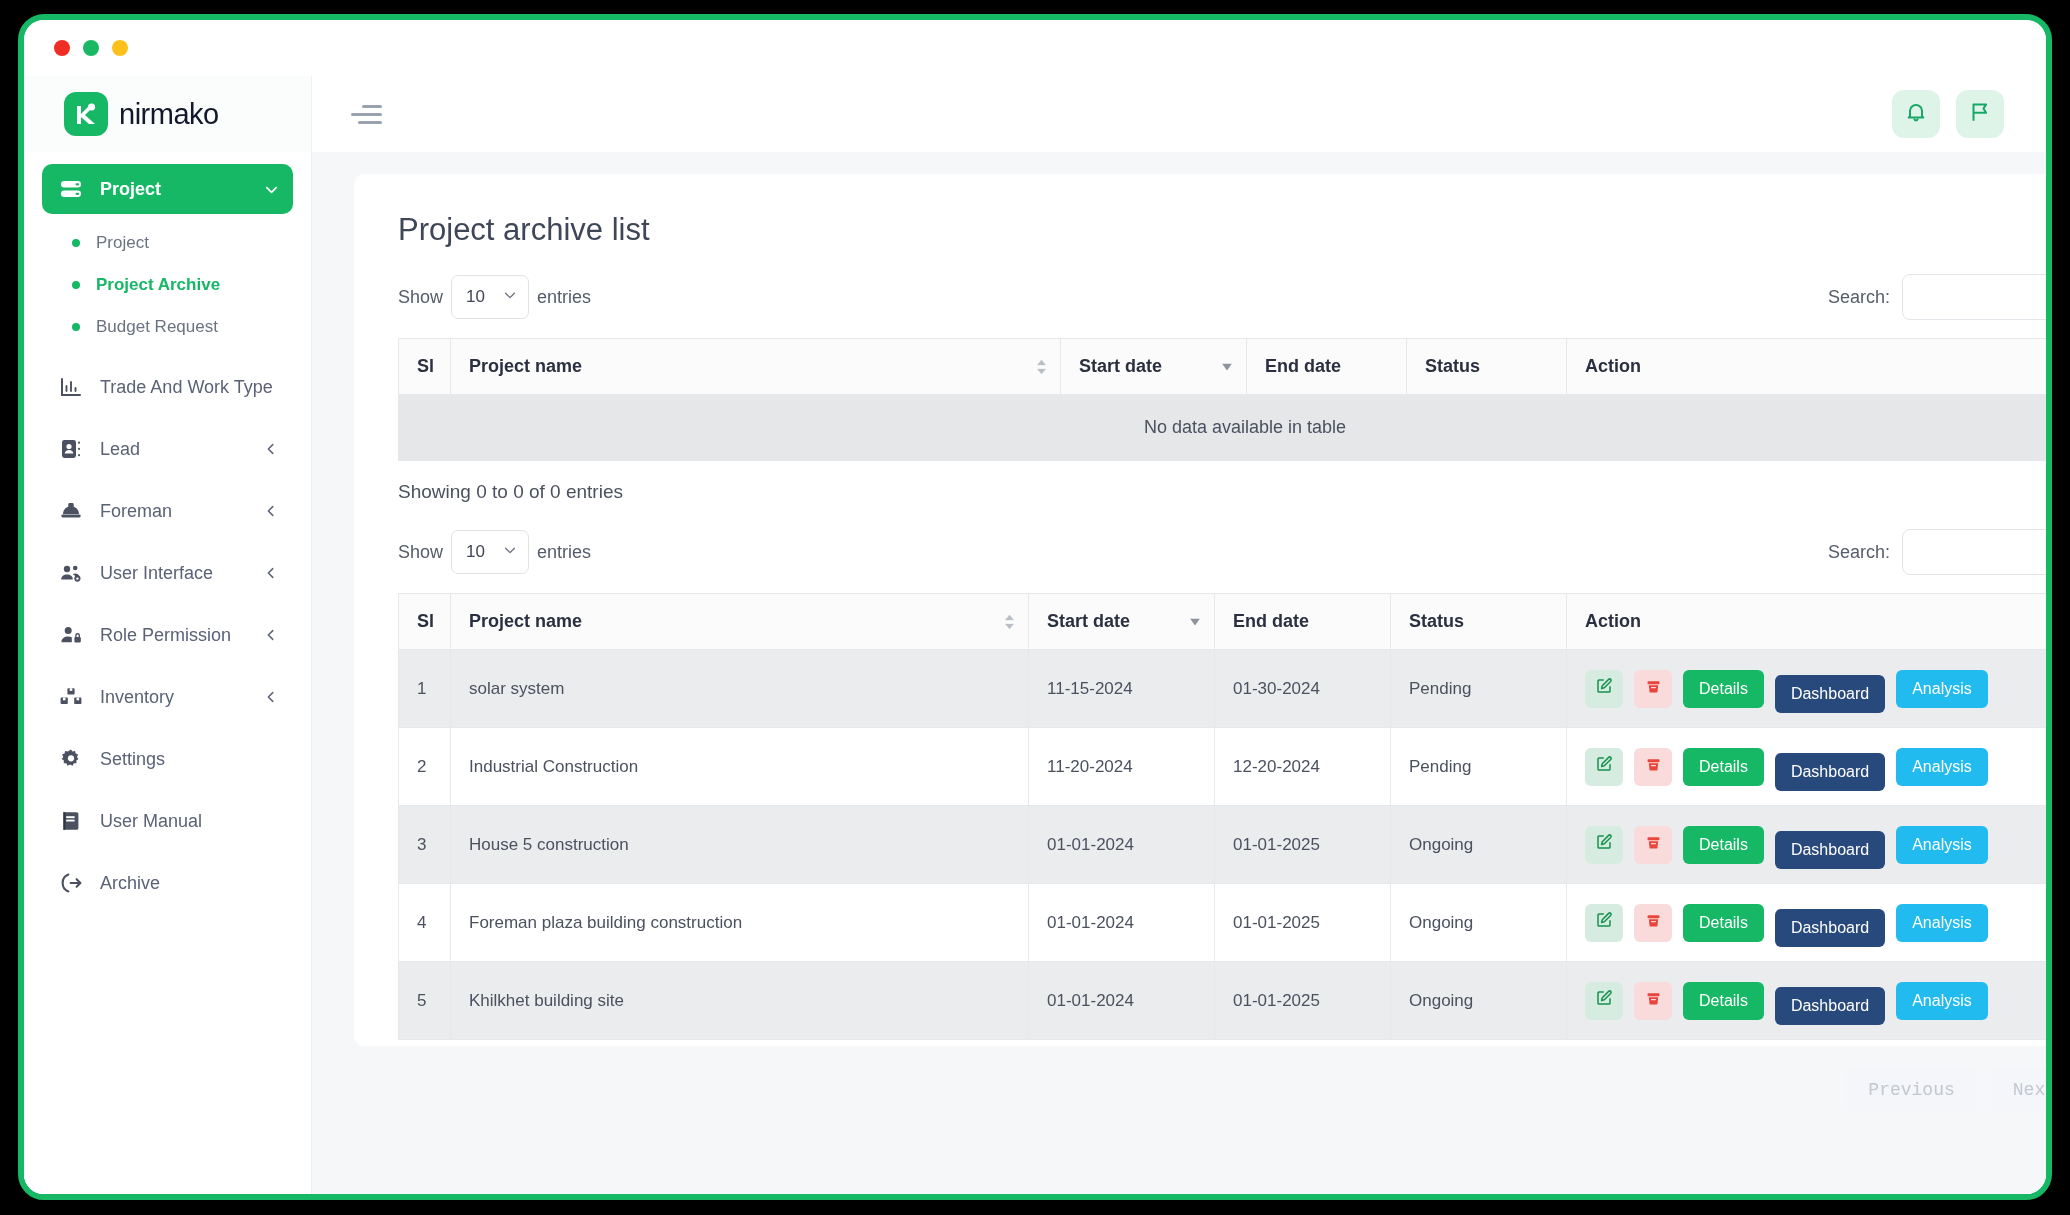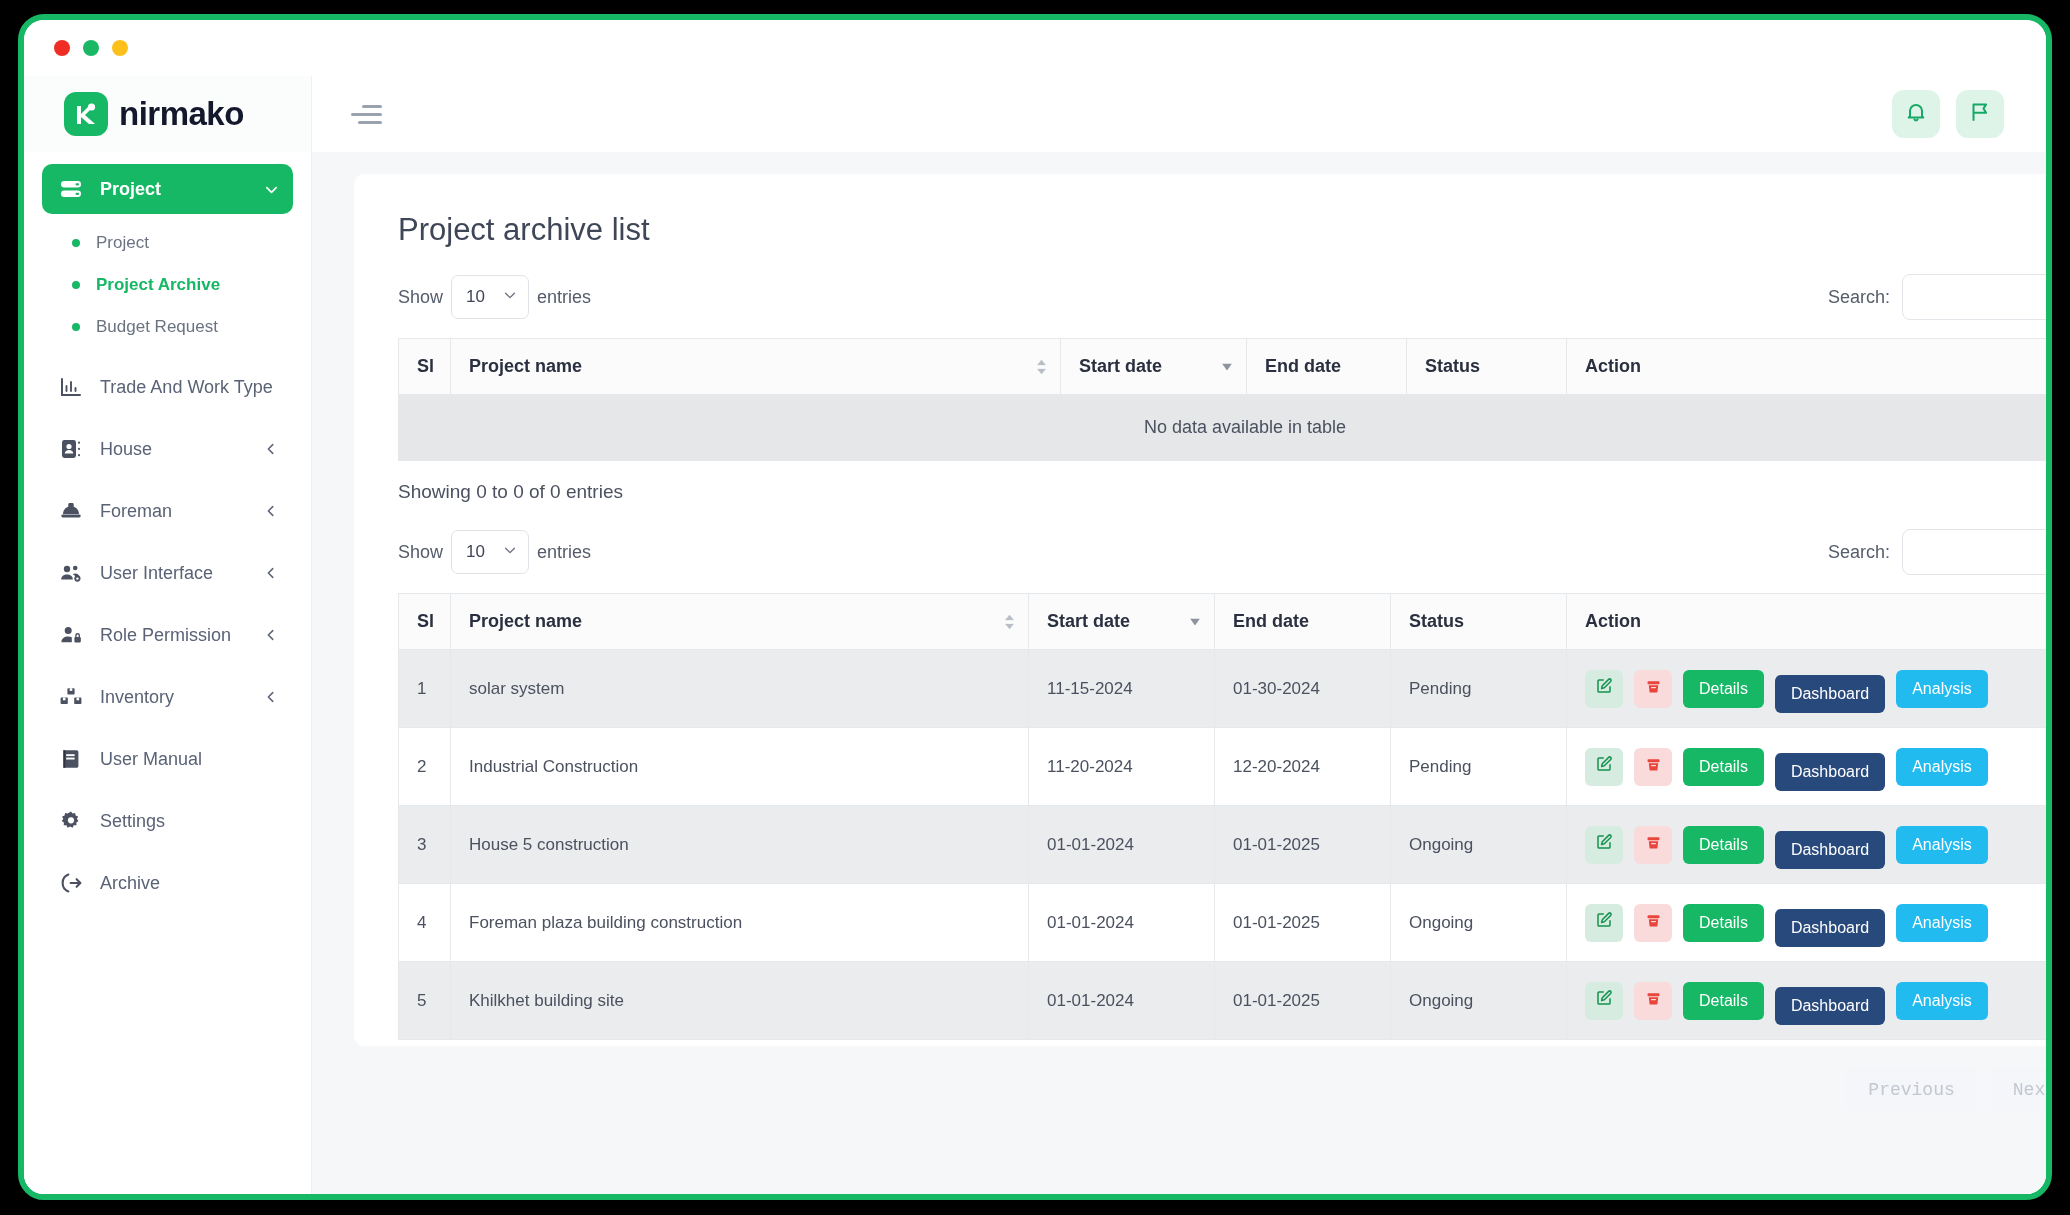--- a/index.html
+++ b/index.html
@@ -59,21 +59,21 @@
     background: #fbfcfc;
   }
   #brand-mark {
     width: 44px; height: 44px;
     border-radius: 12px;
     background: #16b866;
     position: relative;
     flex: none;
   }
   #brand-name {
-    font-size: 33px; font-weight: bold;
+    font-size: 29px; font-weight: normal;
     color: #13182c; letter-spacing: -0.5px;
   }
 
   #nav { padding: 12px 18px 0 18px; }
 
   .nav-item {
     display: flex; align-items: center;
     height: 50px;
     border-radius: 10px;
     padding: 0 14px 0 16px;
@@ -338,21 +338,21 @@
           <span class="nav-ico">
             <svg width="24" height="24" viewBox="0 0 24 24" fill="#4b5160">
               <rect x="3" y="3" width="14" height="18" rx="2.4"></rect>
               <circle cx="10" cy="9.5" r="2.6" fill="#ffffff"></circle>
               <path d="M5.8 16.6c0-2.3 1.9-3.6 4.2-3.6s4.2 1.3 4.2 3.6z" fill="#ffffff"></path>
               <rect x="19" y="4.5" width="2" height="2.2" rx="1"></rect>
               <rect x="19" y="10.8" width="2" height="2.2" rx="1"></rect>
               <rect x="19" y="17.1" width="2" height="2.2" rx="1"></rect>
             </svg>
           </span>
-          <span class="nav-label">House</span>
+          <span class="nav-label">Lead</span>
           <span class="nav-chev">
             <svg width="14" height="14" viewBox="0 0 16 16" fill="none" stroke="#5a6275" stroke-width="1.7" stroke-linecap="round" stroke-linejoin="round">
                 <polyline points="10,3 5,8 10,13"></polyline>
               </svg>
           </span>
         </div>
 
         <div class="nav-item">
           <span class="nav-ico">
             <svg width="24" height="24" viewBox="0 0 24 24" fill="#4b5160">
@@ -419,38 +419,38 @@
           <span class="nav-chev">
             <svg width="14" height="14" viewBox="0 0 16 16" fill="none" stroke="#5a6275" stroke-width="1.7" stroke-linecap="round" stroke-linejoin="round">
                 <polyline points="10,3 5,8 10,13"></polyline>
               </svg>
           </span>
         </div>
 
         <div class="nav-item">
           <span class="nav-ico">
             <svg width="24" height="24" viewBox="0 0 24 24" fill="#4b5160">
+              <path d="M12 2.4l1.5 2.2 2.6-.6.5 2.6 2.5.9-1.2 2.4 1.6 2.1-2.2 1.5.2 2.7-2.7.1-1.2 2.4L11 17.6l-2.4 1.1-1.2-2.4-2.7-.1.2-2.7-2.2-1.5 1.6-2.1L3.1 7.5l2.5-.9.5-2.6 2.6.6z"></path>
+              <circle cx="12" cy="11.3" r="3.1" fill="#ffffff"></circle>
+            </svg>
+          </span>
+          <span class="nav-label">Settings</span>
+          <span class="nav-chev"></span>
+        </div>
+
+        <div class="nav-item">
+          <span class="nav-ico">
+            <svg width="24" height="24" viewBox="0 0 24 24" fill="#4b5160">
               <path d="M4.4 3.2h13.2c1 0 1.8.8 1.8 1.8v14c0 1-.8 1.8-1.8 1.8H4.4z"></path>
               <rect x="7.2" y="7.2" width="8.4" height="1.9" fill="#ffffff"></rect>
               <rect x="7.2" y="10.6" width="8.4" height="1.9" fill="#ffffff"></rect>
               <rect x="4.4" y="3.2" width="1.9" height="17.6" fill="#2f3440"></rect>
             </svg>
           </span>
           <span class="nav-label">User Manual</span>
-          <span class="nav-chev"></span>
-        </div>
-
-        <div class="nav-item">
-          <span class="nav-ico">
-            <svg width="24" height="24" viewBox="0 0 24 24" fill="#4b5160">
-              <path d="M12 2.4l1.5 2.2 2.6-.6.5 2.6 2.5.9-1.2 2.4 1.6 2.1-2.2 1.5.2 2.7-2.7.1-1.2 2.4L11 17.6l-2.4 1.1-1.2-2.4-2.7-.1.2-2.7-2.2-1.5 1.6-2.1L3.1 7.5l2.5-.9.5-2.6 2.6.6z"></path>
-              <circle cx="12" cy="11.3" r="3.1" fill="#ffffff"></circle>
-            </svg>
-          </span>
-          <span class="nav-label">Settings</span>
           <span class="nav-chev"></span>
         </div>
 
         <div class="nav-item">
           <span class="nav-ico">
             <svg width="24" height="24" viewBox="0 0 24 24" fill="none" stroke="#4b5160" stroke-width="2.1" stroke-linecap="round" stroke-linejoin="round">
               <path d="M9.4 3.6A9 9 0 0 0 9.4 20.4"></path>
               <line x1="11.6" y1="12" x2="21" y2="12"></line>
               <polyline points="17.6,8.2 21.4,12 17.6,15.8"></polyline>
             </svg>

